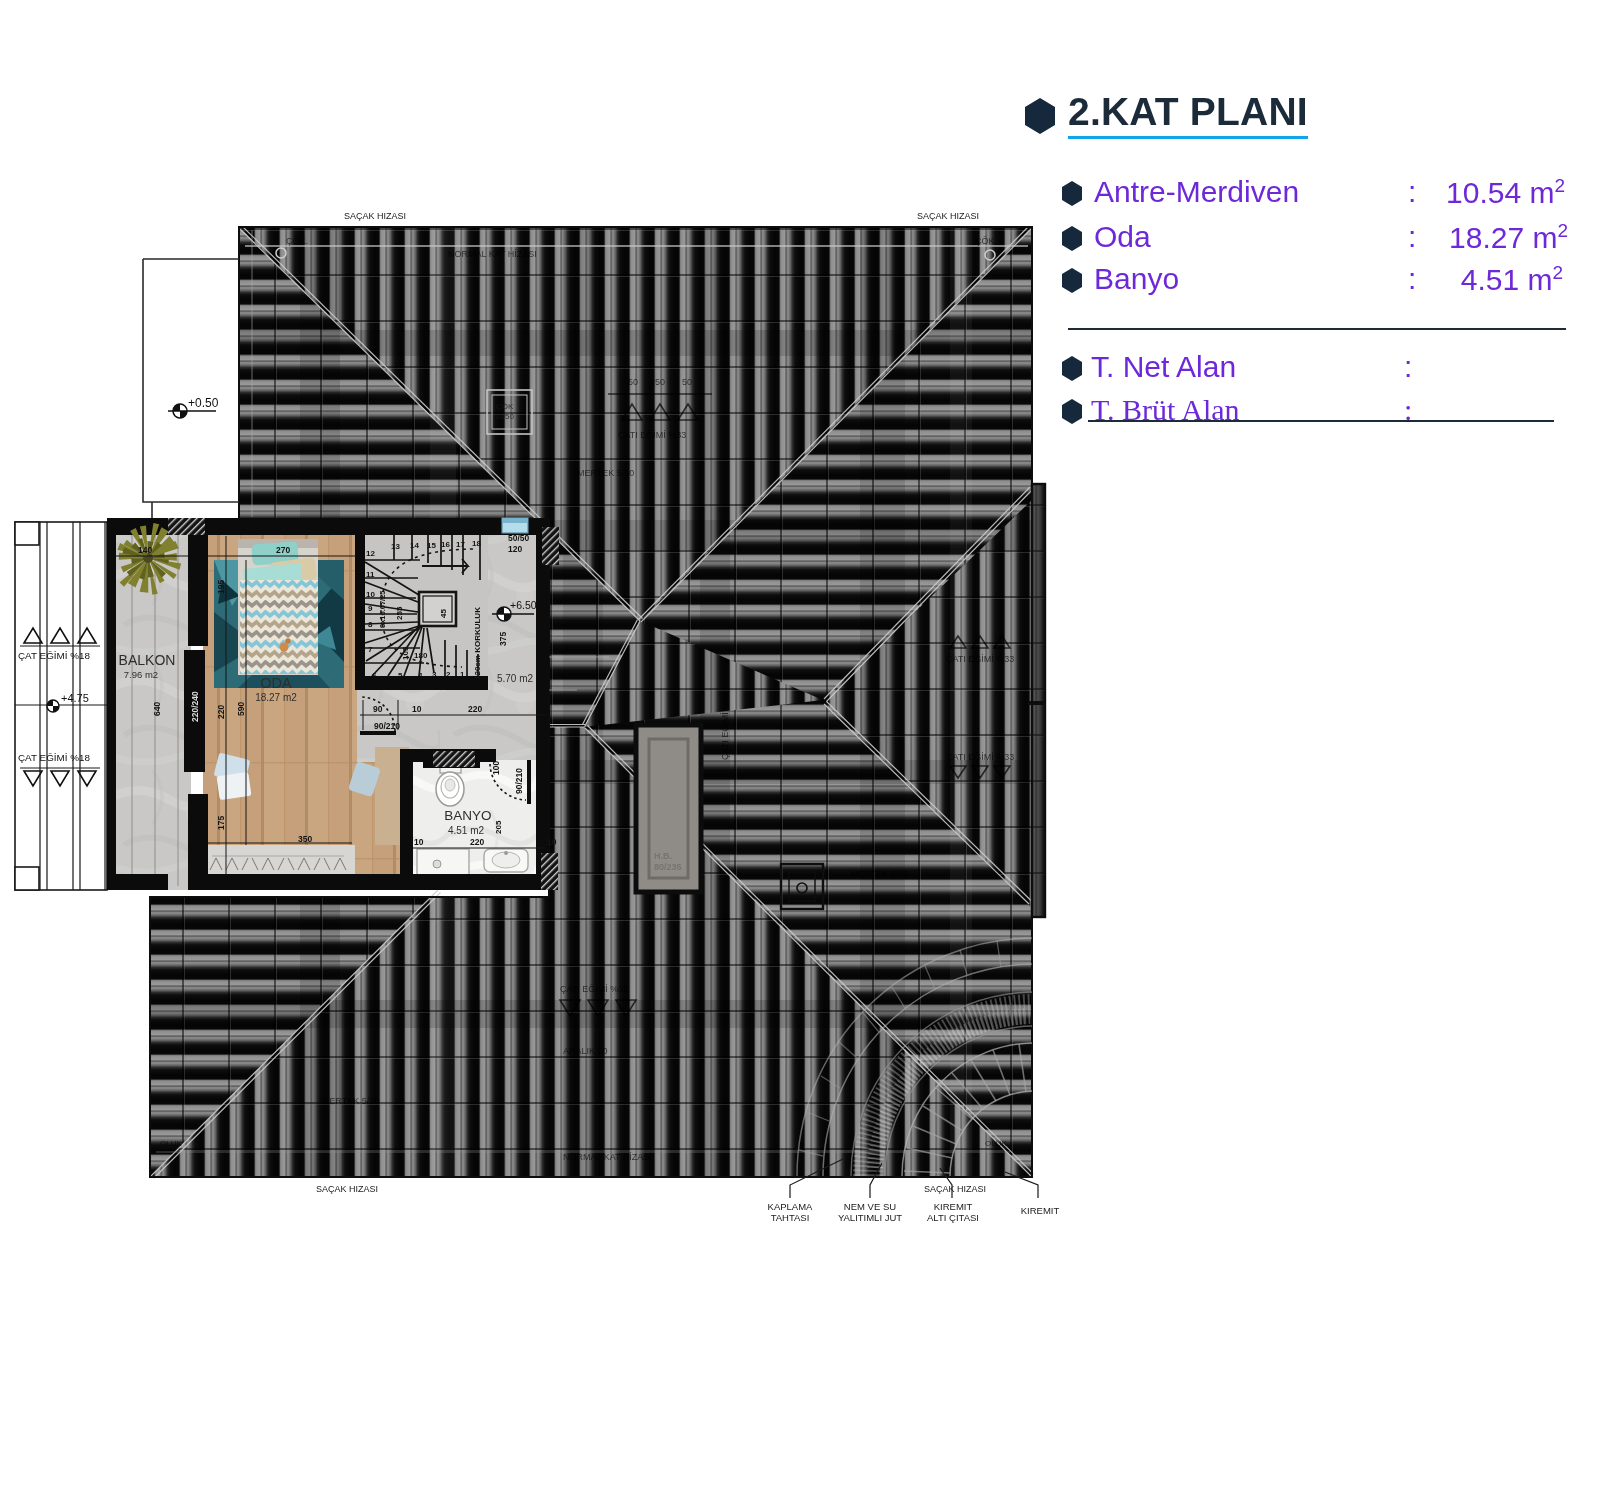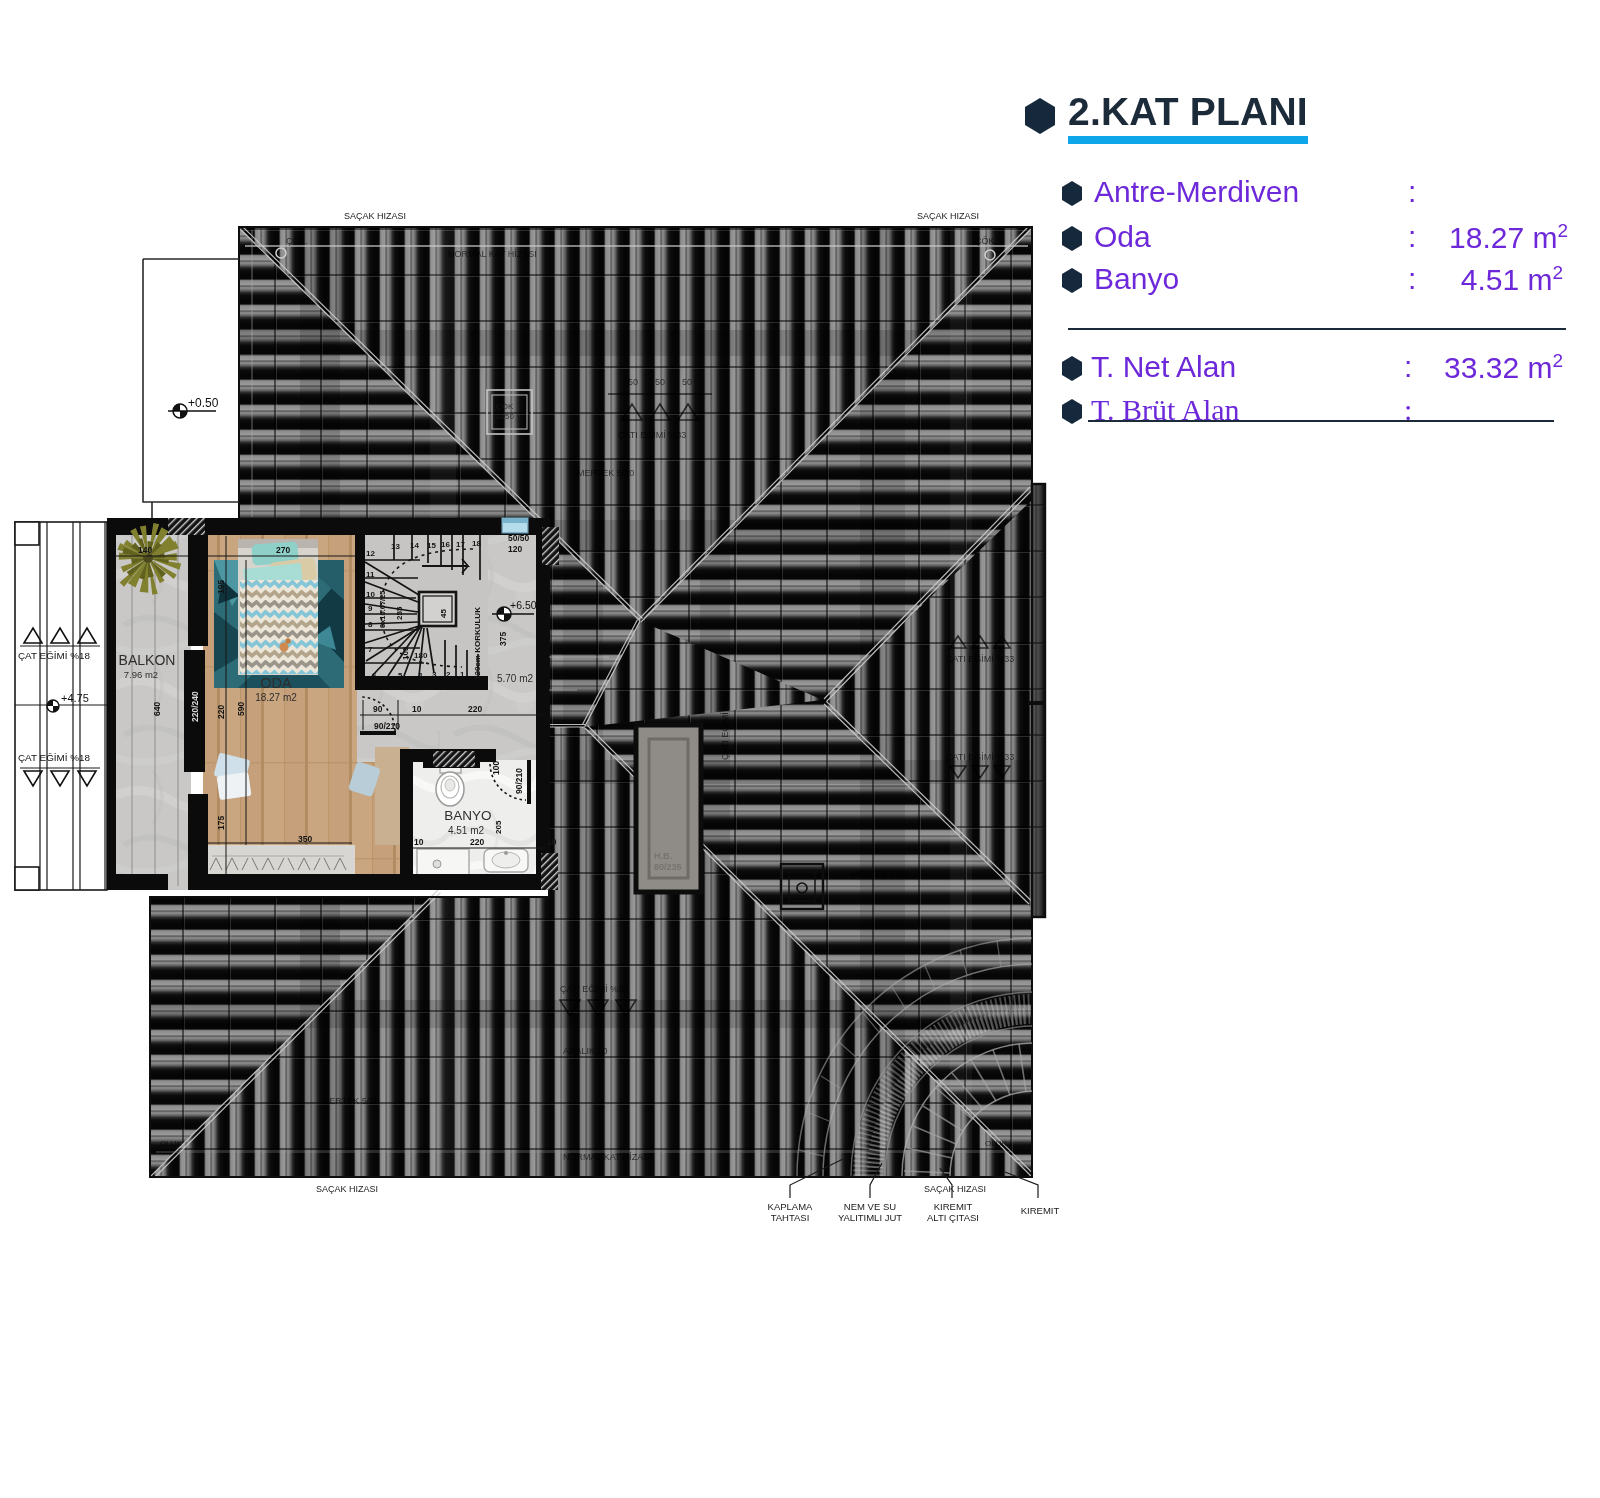--- a/index.html
+++ b/index.html
@@ -528,32 +528,33 @@
 </g>
 </g>
 
 </svg>
 
 
 <div class="abs" style="left:1022px;top:96px;width:560px;color:#1c2b3a;">
 <svg width="36" height="40" style="position:absolute;left:0;top:0;">
         <polygon points="18,2 33,11 33,29 18,38 3,29 3,11" fill="#16293c"></polygon>
       </svg>
-<div style="position:absolute;left:46px;top:-6px;font-size:39px;font-weight:bold;letter-spacing:0.2px;border-bottom:8px solid #0ea5e9;padding-bottom:2px;">2.KAT PLANI</div>
+<div style="position:absolute;left:46px;top:-6px;font-size:39px;font-weight:bold;letter-spacing:0.2px;border-bottom:3px solid #0ea5e9;padding-bottom:2px;">2.KAT PLANI</div>
 </div>
 
 
 <div class="abs" style="left:1060px;top:171px;width:510px;color:#6d28d9;font-size:30px;">
 
 <div style="position:relative;height:46px;">
 <svg width="24" height="27" style="position:absolute;left:0;top:9px;">
           <polygon points="12,1 22,7 22,20 12,26 2,20 2,7" fill="#16293c"></polygon>
         </svg>
 <span style="position:absolute;left:34px;top:4px;">Antre-Merdiven</span>
 <span style="position:absolute;left:348px;top:4px;">:</span>
+<span style="position:absolute;left:0;width:505px;top:4px;text-align:right;">10.54 m<sup style="font-size:19px;">2</sup></span>
 </div>
 
 <div style="position:relative;height:42px;">
 <svg width="24" height="27" style="position:absolute;left:0;top:8px;">
           <polygon points="12,1 22,7 22,20 12,26 2,20 2,7" fill="#16293c"></polygon>
         </svg>
 <span style="position:absolute;left:34px;top:3px;">Oda</span>
 <span style="position:absolute;left:348px;top:3px;">:</span>
 <span style="position:absolute;left:0;width:508px;top:3px;text-align:right;">18.27 m<sup style="font-size:19px;">2</sup></span>
 </div>
@@ -568,21 +569,20 @@
 </div>
 
 <div style="position:absolute;left:8px;top:157px;width:498px;border-top:2px solid #1c2b3a;"></div>
 
 <div style="position:relative;height:43px;margin-top:46px;">
 <svg width="24" height="27" style="position:absolute;left:0;top:8px;">
           <polygon points="12,1 22,7 22,20 12,26 2,20 2,7" fill="#16293c"></polygon>
         </svg>
 <span style="position:absolute;left:31px;top:3px;text-align:center;">T. Net Alan</span>
 <span style="position:absolute;left:344px;top:3px;">:</span>
-<span style="position:absolute;left:0;width:503px;top:3px;text-align:right;">33.32 m<sup style="font-size:19px;">2</sup></span>
 </div>
 
 <div style="position:relative;height:43px;font-family:Liberation Serif, serif;">
 <svg width="24" height="27" style="position:absolute;left:0;top:8px;">
           <polygon points="12,1 22,7 22,20 12,26 2,20 2,7" fill="#16293c"></polygon>
         </svg>
 <span style="position:absolute;left:31px;top:3px;">T. Brüt Alan</span>
 <span style="position:absolute;left:344px;top:3px;">:</span>
 <div style="position:absolute;left:28px;top:30px;width:466px;border-top:2.5px solid #1c2b3a;"></div>
 </div>

